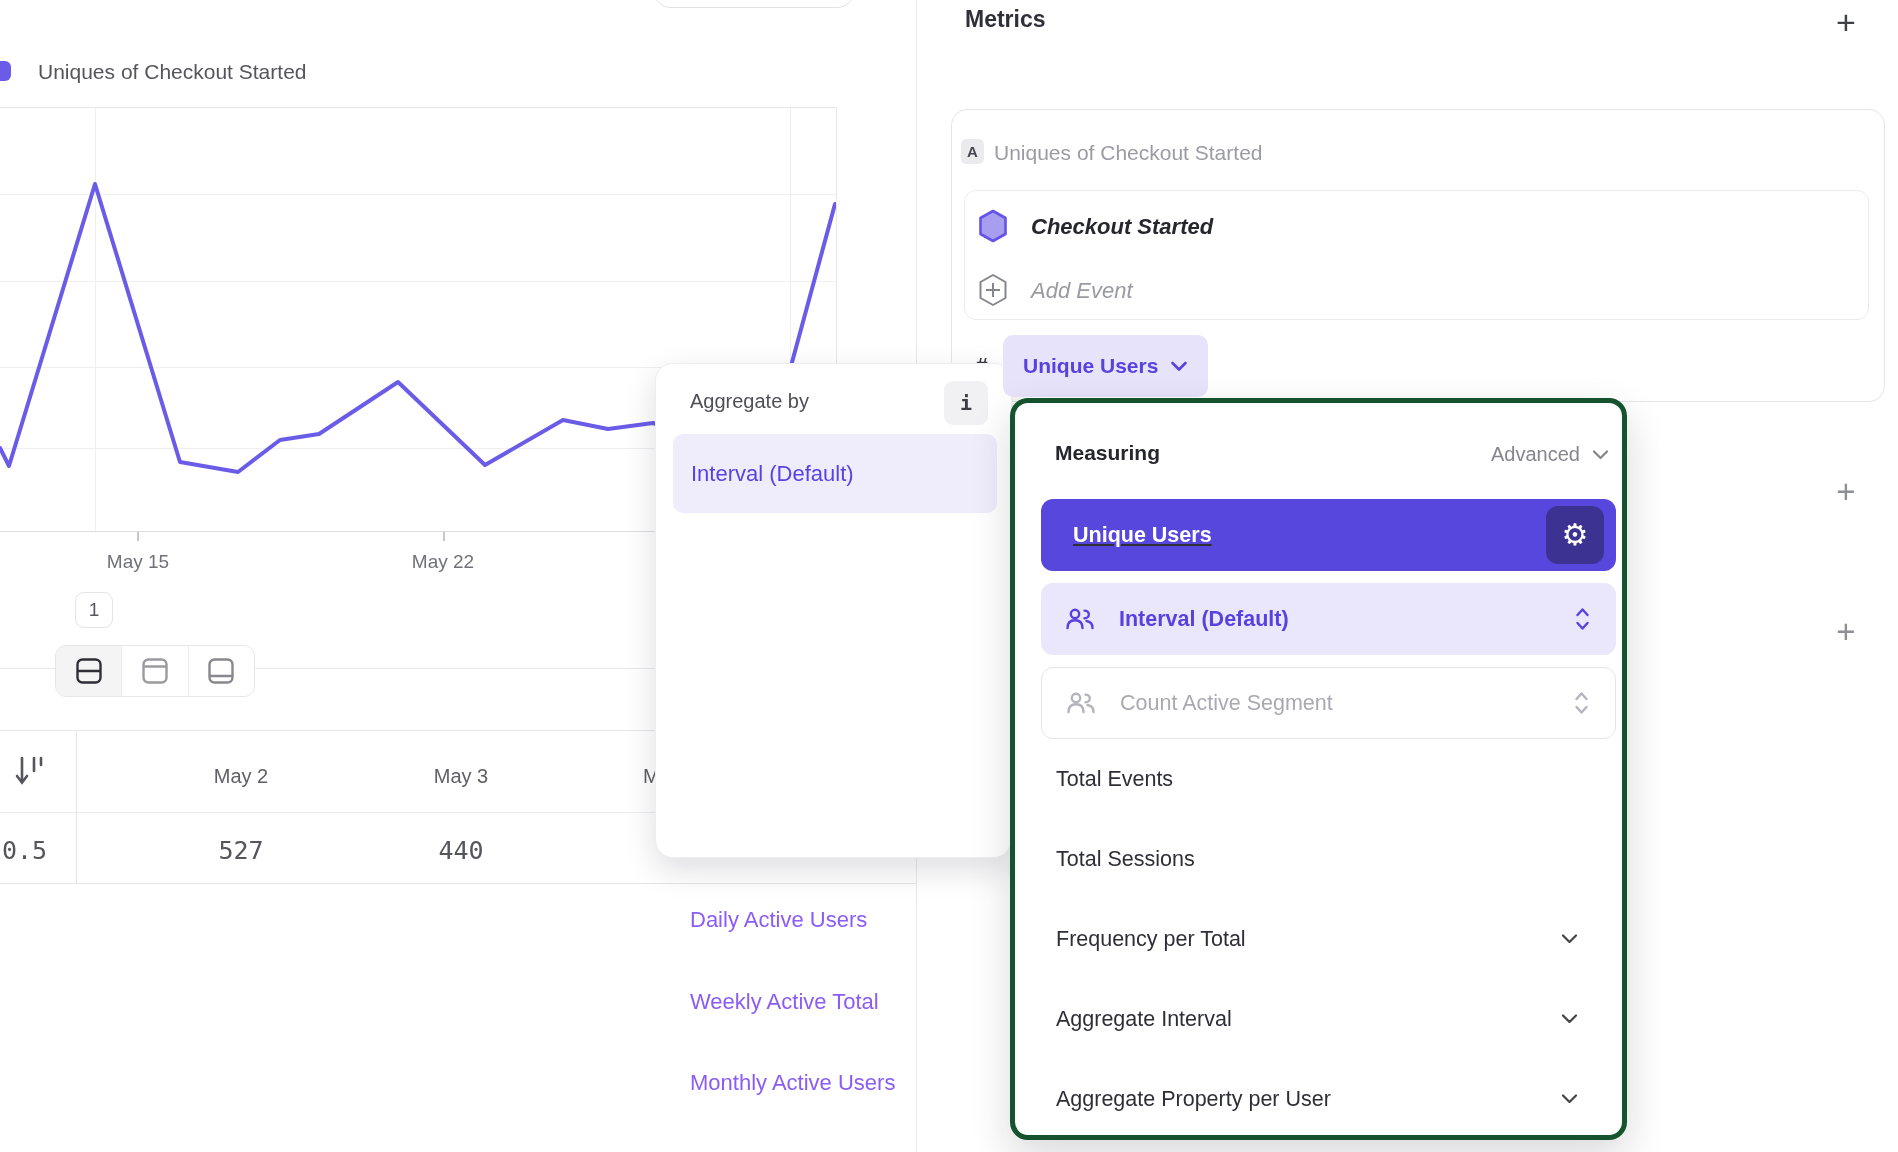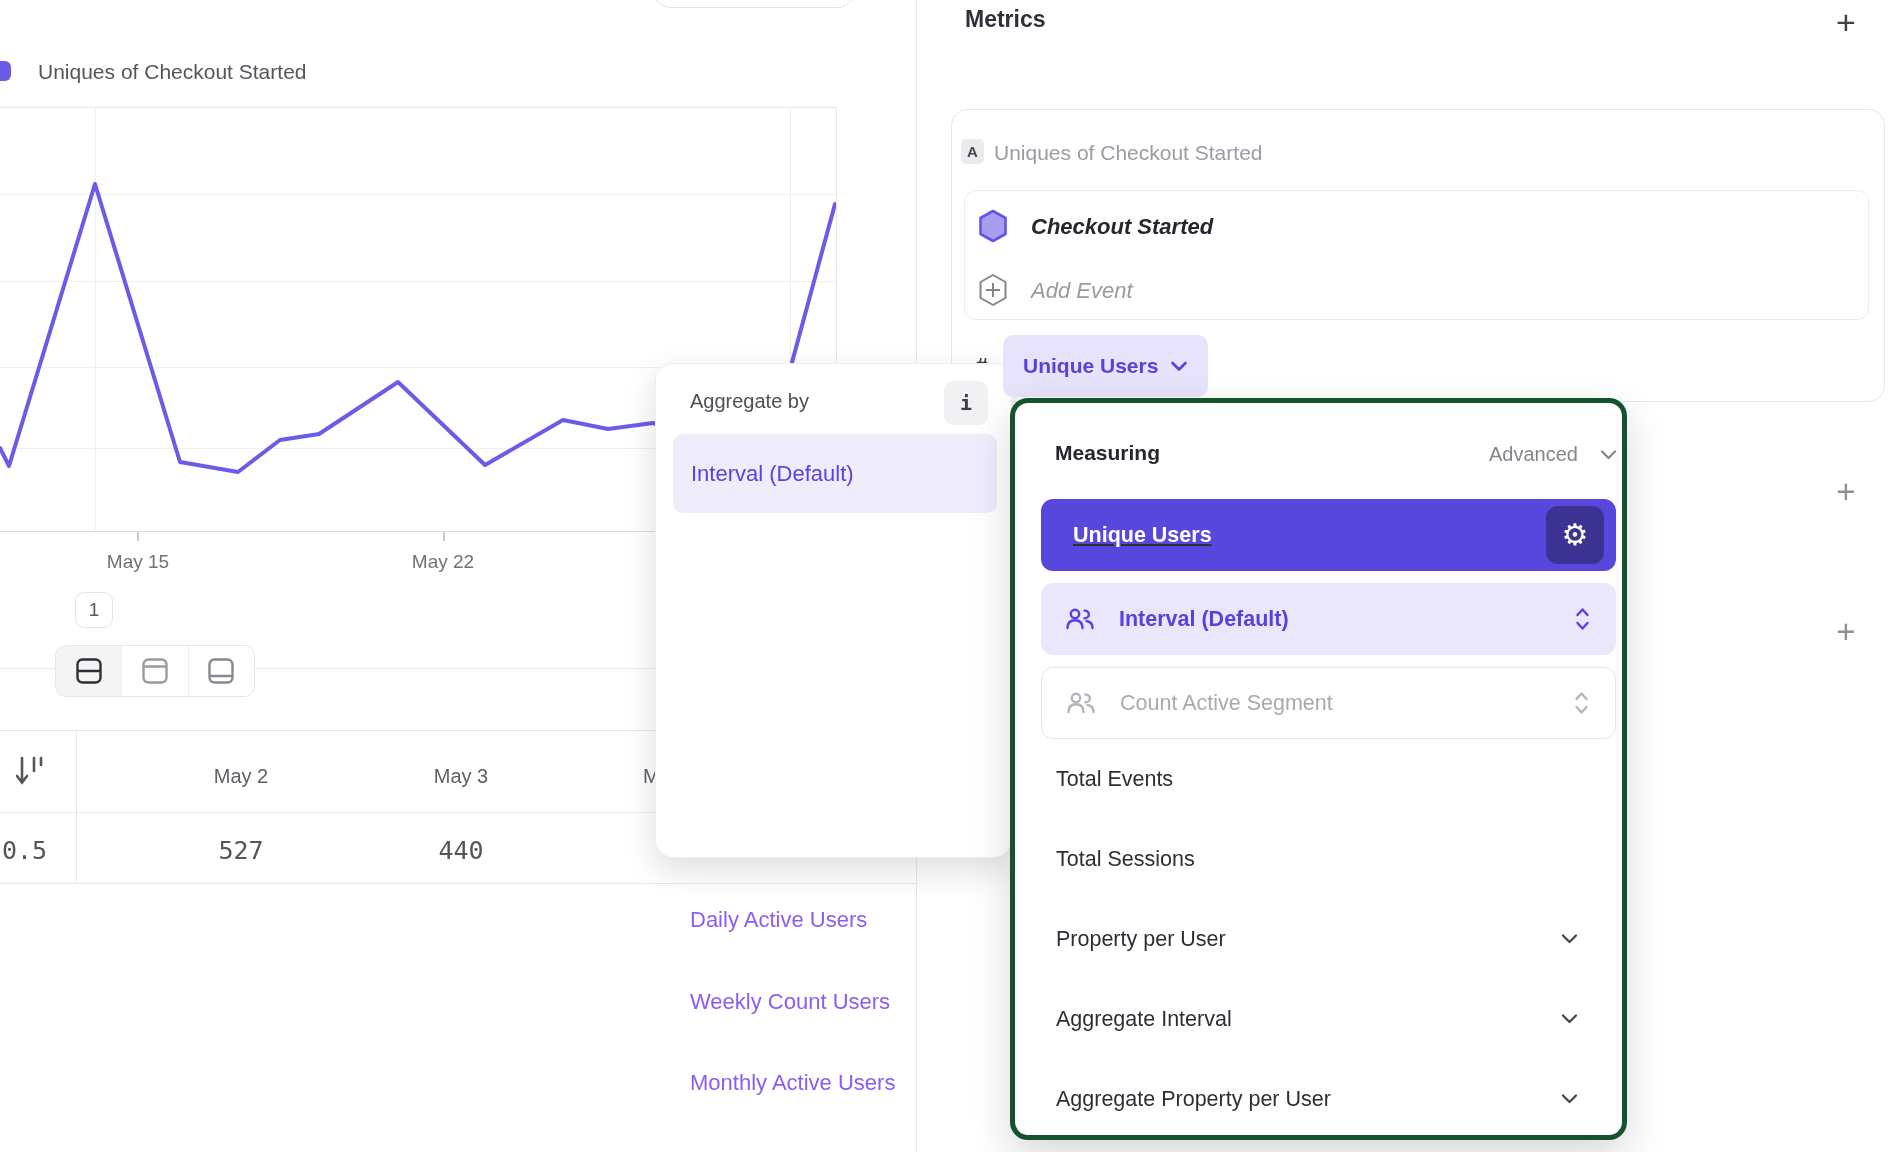--- a/index.html
+++ b/index.html
@@ -92,22 +92,22 @@
     display:flex; align-items:center; padding-left:18px; cursor:pointer; }
   .agg-selected span { font-size:22px; font-weight:500; color:#5742e2; }
   .agg-item { left:34px; width:300px; height:40px; display:flex; align-items:center;
     font-size:22px; font-weight:500; color:#8b5cf6; cursor:pointer; }
 
   
   .meas-menu { left:1010px; top:398px; width:617px; height:742px; background:#fff;
     border:5px solid #14532d; border-radius:18px; z-index:30;
     box-shadow:0 16px 40px rgba(20,20,40,0.16);text-decoration:underline; }
   .meas-title { left:40px; top:38px; font-size:21px; font-weight:600; color:#26262e; }
-  .meas-mode { left:12px; top:40px; width:590px; display:flex; justify-content:flex-end;
-    align-items:center; gap:22px; cursor:pointer; }
+  .meas-mode { left:4px; top:40px; width:590px; display:flex; justify-content:flex-end;
+    align-items:center; gap:12px; cursor:pointer; }
   .meas-mode span { font-size:20px; color:#85858d; }
   .meas-row { left:26px; width:575px; height:72px; border-radius:12px; display:flex; align-items:center; cursor:pointer; }
   .meas-row-selected { top:96px; background:#5847dc; padding-left:32px; position:relative; }
   .meas-row-selected .lbl { font-size:21.5px; font-weight:600; color:#ffffff; }
   .gear-btn { position:absolute; right:12px; top:7px; width:58px; height:58px; border-radius:12px;
     background:#3b3292; display:flex; align-items:center; justify-content:center; cursor:pointer; }
   .gear-glyph { font-family:"DejaVu Sans", sans-serif; font-size:30px; color:#ffffff; line-height:1; }
   .meas-row-interval { top:180px; background:#eae6fb; padding-left:24px; }
   .meas-row-interval .lbl { font-size:21.5px; font-weight:600; color:#5742e0; margin-left:24px; }
   .meas-row-disabled { top:264px; background:#fff; border:1.5px solid #e6e6ea; padding-left:24px; }
@@ -230,21 +230,21 @@
   <div class="abs side-plus side-plus2">+</div>
 
   <div class="abs agg-menu">
     <div class="abs agg-title">Aggregate by</div>
     <div class="abs agg-info">i</div>
 
     <div class="abs agg-selected">
       <span>Interval (Default)</span>
     </div>
     <div class="abs agg-item" style="top:536px">Daily Active Users</div>
-    <div class="abs agg-item" style="top:618px">Weekly Count Users</div>
+    <div class="abs agg-item" style="top:618px">Weekly Active Total</div>
     <div class="abs agg-item" style="top:699px">Monthly Active Users</div>
     <div class="abs agg-item" style="top:781px">Cumulative Users</div>
   </div>
 
   <div class="abs meas-menu">
     <div class="abs meas-title">Measuring</div>
     <div class="abs meas-mode">
       <span>Advanced</span>
       <svg width="17" height="10" viewBox="0 0 17 10">
         <polyline points="2,1.5 8.5,8 15,1.5" fill="none" stroke="#85858d" stroke-width="2.2" stroke-linecap="round" stroke-linejoin="round"></polyline>
@@ -299,21 +299,21 @@
     </div>
 
     <div class="abs meas-item mi-0">
       <span class="lbl">Total Events</span>
     </div>
     <div class="abs meas-item mi-1">
       <span class="lbl">Total Sessions</span>
     </div>
 
     <div class="abs meas-item me-0">
-      <span class="lbl">Property per User</span>
+      <span class="lbl">Frequency per Total</span>
       <span class="chev">
         <svg width="17" height="10" viewBox="0 0 17 10">
           <polyline points="2,1.5 8.5,8 15,1.5" fill="none" stroke="#44444c" stroke-width="2.2" stroke-linecap="round" stroke-linejoin="round"></polyline>
         </svg>
       </span>
     </div>
     <div class="abs meas-item me-1">
       <span class="lbl">Aggregate Interval</span>
       <span class="chev">
         <svg width="17" height="10" viewBox="0 0 17 10">

